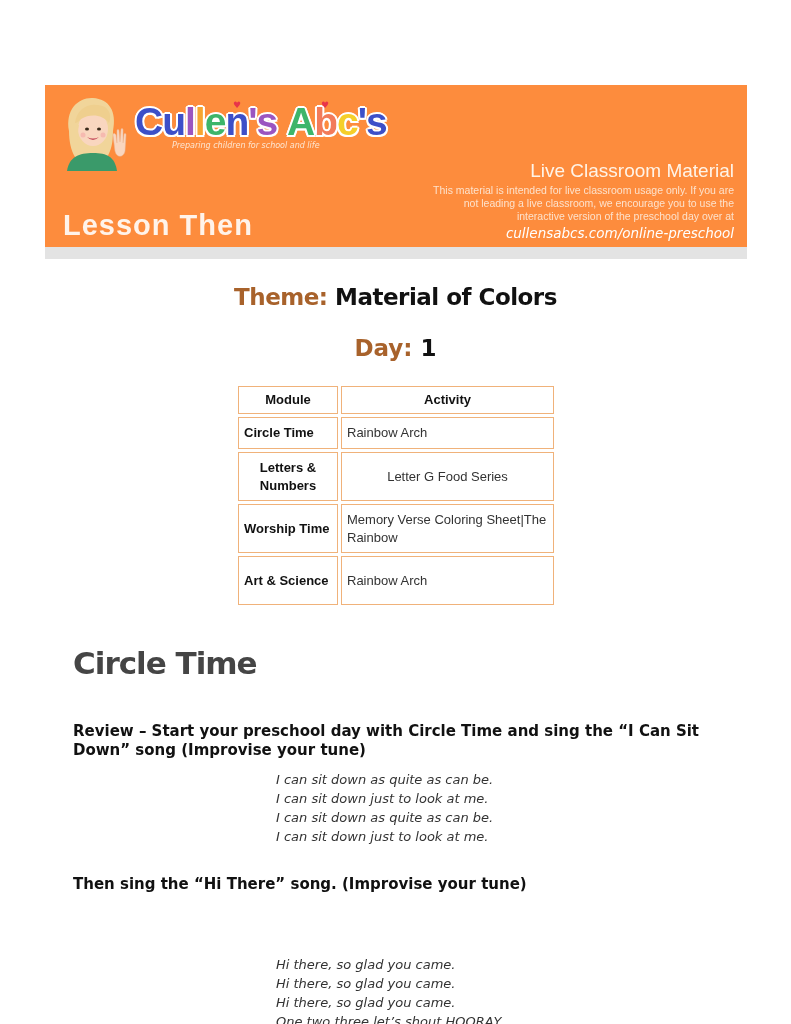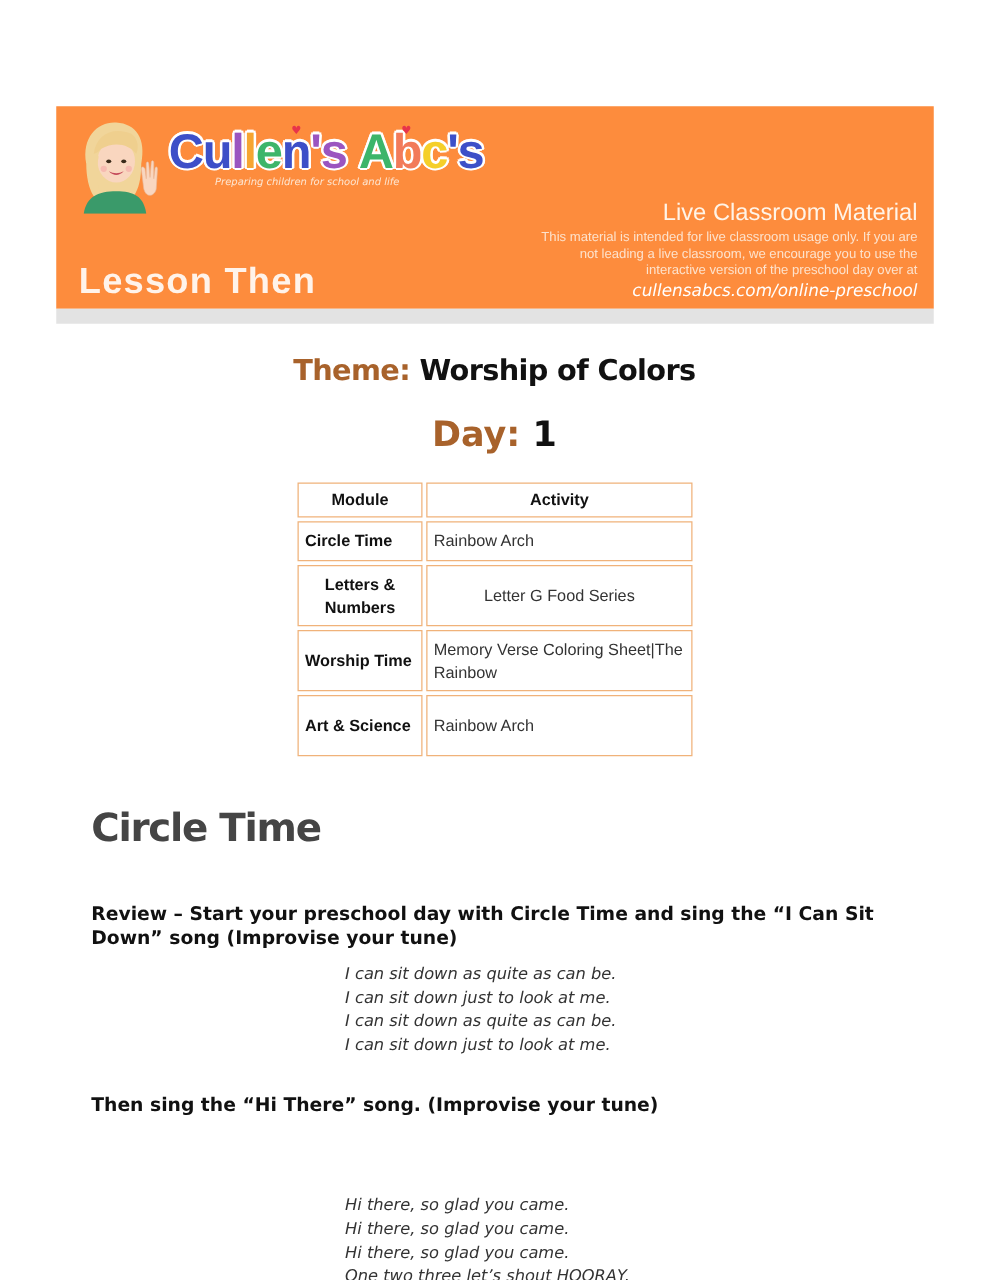--- a/index.html
+++ b/index.html
@@ -137,21 +137,21 @@
     .label-brown { color: #a8622b; }
     .value-black { color: #111; }
     .day-line {
       position: absolute;
       left: 0;
       top: 333px;
       width: 791px;
       text-align: center;
       font-family: "DejaVu Sans", sans-serif;
       font-weight: bold;
-      font-size: 28px;
+      font-size: 23px;
       line-height: 30px;
     }
 
     
     .module-table {
       position: absolute;
       left: 235px;
       top: 383px;
       width: 322px;
       border-collapse: separate;
@@ -262,21 +262,21 @@
         <div>not leading a live classroom, we encourage you to use the</div>
         <div>interactive version of the preschool day over at</div>
       </div>
       <div class="live-link">cullensabcs.com/online-preschool</div>
     </div>
   </div>
   <div class="banner-bar" style="background: rgb(227, 227, 227);"></div>
 
   <div class="theme-line">
     <span class="label-brown">Theme:</span>
-    <span class="value-black">Worship of Colors</span>
+    <span class="value-black">Material of Colors</span>
   </div>
 
   <div class="day-line">
     <span class="label-brown">Day:</span>
     <span class="value-black">1</span>
   </div>
 
   <table class="module-table">
     <thead>
       <tr>

